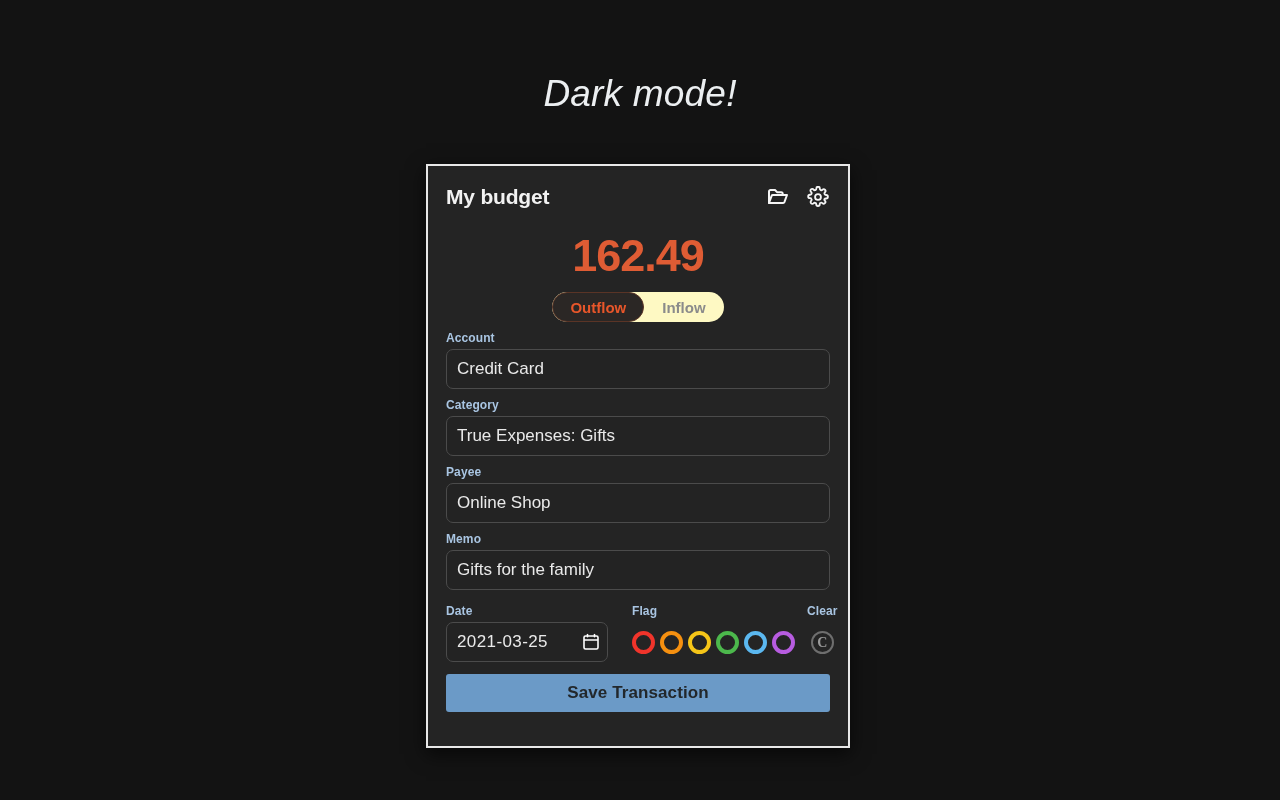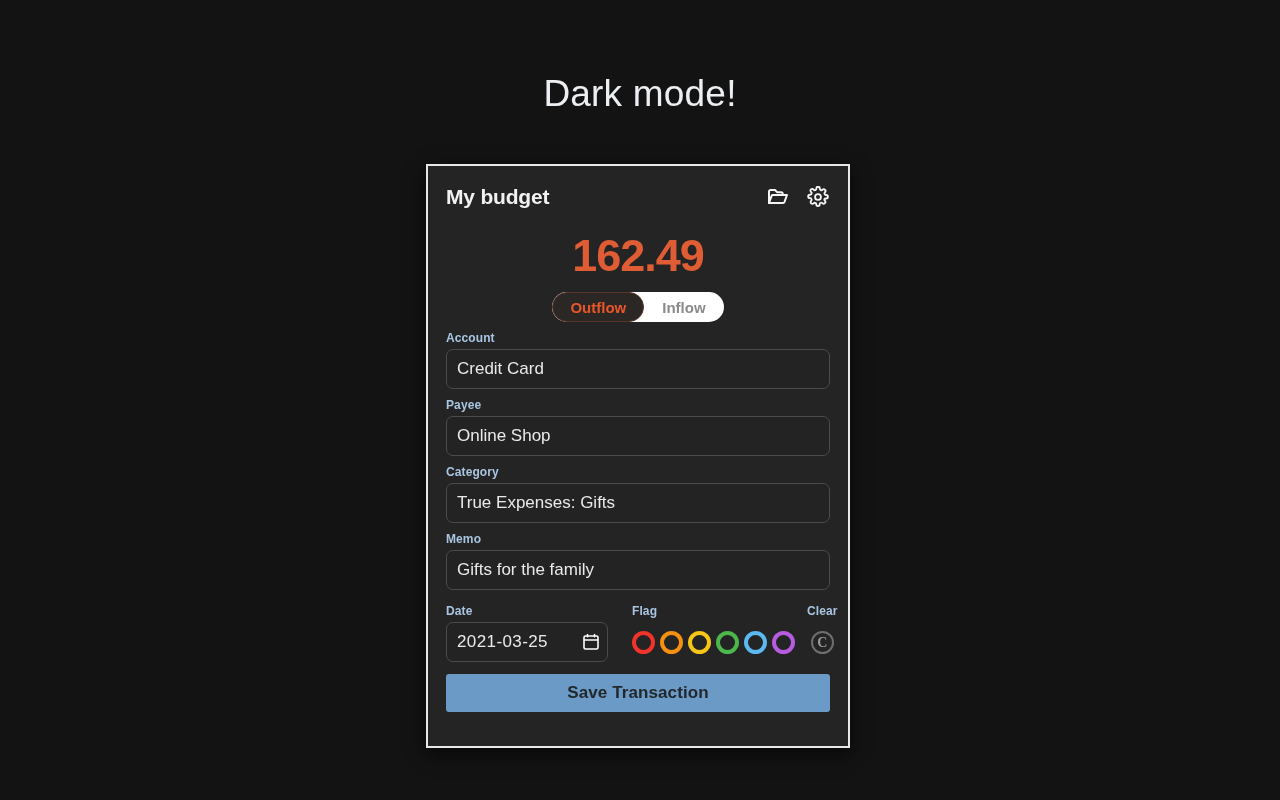--- a/index.html
+++ b/index.html
@@ -21,20 +21,21 @@
     position: absolute;
     top: 70px;
     left: 0;
     width: 1280px;
     text-align: center;
     font-size: 37px;
     font-weight: 400;
     color: #eceff1;
     letter-spacing: 0.2px;
     line-height: 47px;
+    font-style: italic;
   }
 
   
   .card {
     position: absolute;
     left: 426px;
     top: 164px;
     width: 424px;
     height: 584px;
     background: #242424;
@@ -87,21 +88,21 @@
   }
 
   
   .toggle-wrap {
     display: flex;
     justify-content: center;
     margin-top: 0px;
   }
   .toggle {
     display: inline-flex;
-    background: #ffffff;
+    background: #fef9c3;
     border-radius: 999px;
     padding: 0;
     height: 30px;
     align-items: center;
   }
   .toggle-opt {
     font-size: 15px;
     font-weight: bold;
     height: 30px;
     line-height: 30px;
@@ -280,27 +281,27 @@
       <div class="toggle-opt">Inflow</div>
     </div>
   </div>
 
   <div class="field">
     <label class="field-label">Account</label>
     <input class="field-input" type="text" value="Credit Card" style="">
   </div>
 
   <div class="field">
+    <label class="field-label">Category</label>
+    <input class="field-input" type="text" value="True Expenses: Gifts" style="">
+  </div>
+
+  <div class="field">
     <label class="field-label">Payee</label>
     <input class="field-input" type="text" value="Online Shop" style="">
-  </div>
-
-  <div class="field">
-    <label class="field-label">Category</label>
-    <input class="field-input" type="text" value="True Expenses: Gifts" style="">
   </div>
 
   <div class="field">
     <label class="field-label">Memo</label>
     <input class="field-input" type="text" value="Gifts for the family" style="">
   </div>
 
   <div class="bottom-row">
 
     <div class="date-col">

